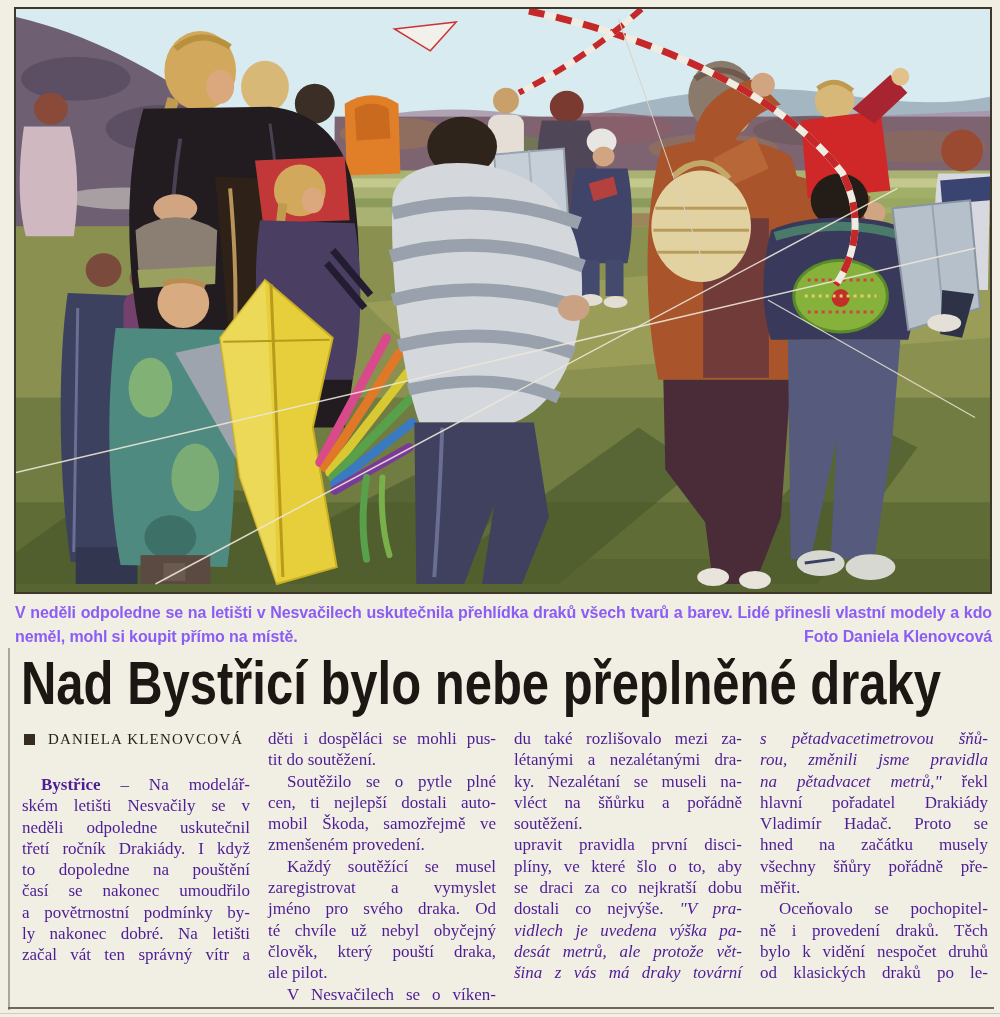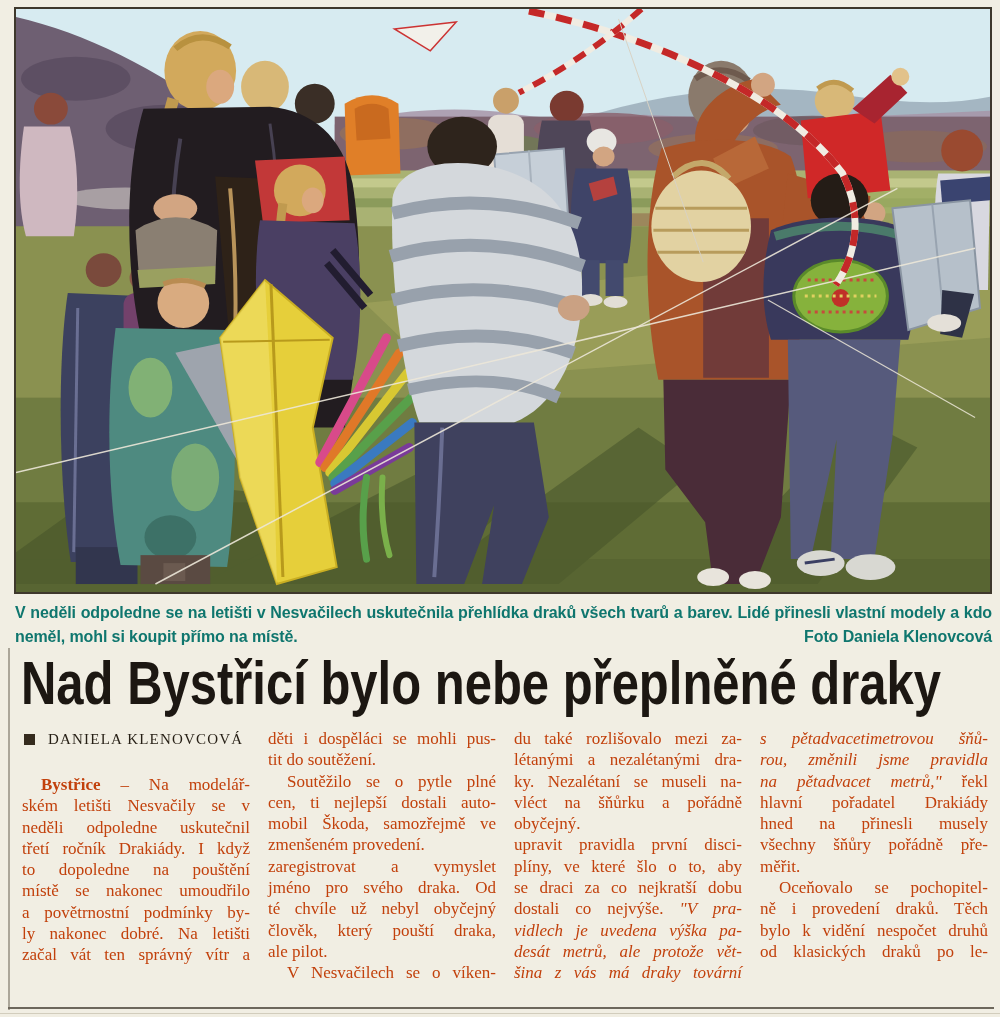--- a/index.html
+++ b/index.html
@@ -12,21 +12,21 @@
   
   .photo-frame{
     position:absolute;left:14px;top:7px;width:978px;height:587px;
     border:2px solid #3e382c;box-sizing:border-box;background:#cfe3ea;
   }
   .photo-frame svg{display:block;width:100%;height:100%;}
   
   .caption{
     position:absolute;left:15px;top:601px;width:977px;
     font-family:"Liberation Sans", sans-serif;font-weight:bold;
-    font-size:16px;line-height:24px;color:#0f766e;letter-spacing:-0.1px;
+    font-size:16px;line-height:24px;color:#8b5cf6;letter-spacing:-0.1px;
   }
   .cap1{text-align:justify;text-align-last:justify;white-space:nowrap;}
   .cap2{display:flex;justify-content:space-between;text-align:center;}
   
   .headline{
     position:absolute;left:21px;top:650px;width:978px;height:66px;
     font-family:"Liberation Sans", sans-serif;font-weight:bold;
     font-size:62px;line-height:66px;color:#1c1712;
     transform:scaleX(0.79);transform-origin:0 50%;white-space:nowrap;
     letter-spacing:0px;
@@ -39,21 +39,21 @@
   .article{
     position:absolute;left:22px;top:728px;width:966px;height:280px;
     display:flex;gap:18px;
   }
   .colwrap{width:228px;flex:0 0 228px;}
   .byline{display:flex;align-items:center;gap:13px;margin:3px 0 26px 2px;text-align:center;}
   .bsq{width:11px;height:11px;background:#352b1e;flex:0 0 11px;}
   .bname{font-family:"Liberation Serif", serif;font-size:15px;letter-spacing:1.2px;color:#251e14;}
   .line{
     font-size:17px;line-height:21.3px;white-space:nowrap;
-    text-align:justify;text-align-last:justify;color:#c2410c;
+    text-align:justify;text-align-last:justify;color:#4c1d95;
   }
   .line.end{text-align-last:left;}
   .line.start{text-indent:19px;}
   .line .b{font-weight:bold;}
   .line .i{font-style:italic;}
 </style>
 </head>
 <body>
 
 <div class="photo-frame">
@@ -308,65 +308,67 @@
     <div class="byline">
       <span class="bsq"></span>
       <span class="bname">DANIELA KLENOVCOVÁ</span>
     </div>
     <div>
         <div class="line start"><span class="b">Bystřice</span><span> – Na modelář-</span></div>
         <div class="line"><span>ském letišti Nesvačily se v</span></div>
         <div class="line"><span>neděli odpoledne uskutečnil</span></div>
         <div class="line"><span>třetí ročník Drakiády. I když</span></div>
         <div class="line"><span>to dopoledne na pouštění</span></div>
-        <div class="line"><span>místě se nakonec umoudřilo</span></div>
+        <div class="line"><span>časí se nakonec umoudřilo</span></div>
         <div class="line"><span>a povětrnostní podmínky by-</span></div>
         <div class="line"><span>ly nakonec dobré. Na letišti</span></div>
         <div class="line"><span>začal vát ten správný vítr a</span></div>
       </div>
   </div>
   <div class="colwrap">
       <div>
         <div class="line"><span>děti i dospěláci se mohli pus-</span></div>
         <div class="line end"><span>tit do soutěžení.</span></div>
         <div class="line start"><span>Soutěžilo se o pytle plné</span></div>
         <div class="line"><span>cen, ti nejlepší dostali auto-</span></div>
         <div class="line"><span>mobil Škoda, samozřejmě ve</span></div>
         <div class="line end"><span>zmenšeném provedení.</span></div>
+        <div class="line start"><span>Každý soutěžící se musel</span></div>
         <div class="line"><span>zaregistrovat a vymyslet</span></div>
         <div class="line"><span>jméno pro svého draka. Od</span></div>
         <div class="line"><span>té chvíle už nebyl obyčejný</span></div>
         <div class="line"><span>člověk, který pouští draka,</span></div>
         <div class="line end"><span>ale pilot.</span></div>
         <div class="line start"><span>V Nesvačilech se o víken-</span></div>
       </div>
     </div>
   <div class="colwrap">
       <div>
         <div class="line"><span>du také rozlišovalo mezi za-</span></div>
         <div class="line"><span>létanými a nezalétanými dra-</span></div>
         <div class="line"><span>ky. Nezalétaní se museli na-</span></div>
         <div class="line"><span>vléct na šňůrku a pořádně</span></div>
-        <div class="line end"><span>obyčejný.</span></div>
+        <div class="line end"><span>soutěžení.</span></div>
         <div class="line"><span>upravit pravidla první disci-</span></div>
         <div class="line"><span>plíny, ve které šlo o to, aby</span></div>
         <div class="line"><span>se draci za co nejkratší dobu</span></div>
         <div class="line"><span>dostali co nejvýše. </span><span class="i">"V pra-</span></div>
         <div class="line"><span class="i">vidlech je uvedena výška pa-</span></div>
         <div class="line"><span class="i">desát metrů, ale protože vět-</span></div>
         <div class="line"><span class="i">šina z vás má draky tovární</span></div>
       </div>
     </div>
   <div class="colwrap">
       <div>
         <div class="line"><span class="i">s pětadvacetimetrovou šňů-</span></div>
         <div class="line"><span class="i">rou, změnili jsme pravidla</span></div>
         <div class="line"><span class="i">na pětadvacet metrů," </span><span>řekl</span></div>
         <div class="line"><span>hlavní pořadatel Drakiády</span></div>
-        <div class="line"><span>hned na přinesli musely</span></div>
+        <div class="line"><span>Vladimír Hadač. Proto se</span></div>
+        <div class="line"><span>hned na začátku musely</span></div>
         <div class="line"><span>všechny šňůry pořádně pře-</span></div>
         <div class="line end"><span>měřit.</span></div>
         <div class="line start"><span>Oceňovalo se pochopitel-</span></div>
         <div class="line"><span>ně i provedení draků. Těch</span></div>
         <div class="line"><span>bylo k vidění nespočet druhů</span></div>
         <div class="line"><span>od klasických draků po le-</span></div>
       </div>
     </div>
 </div>
 

